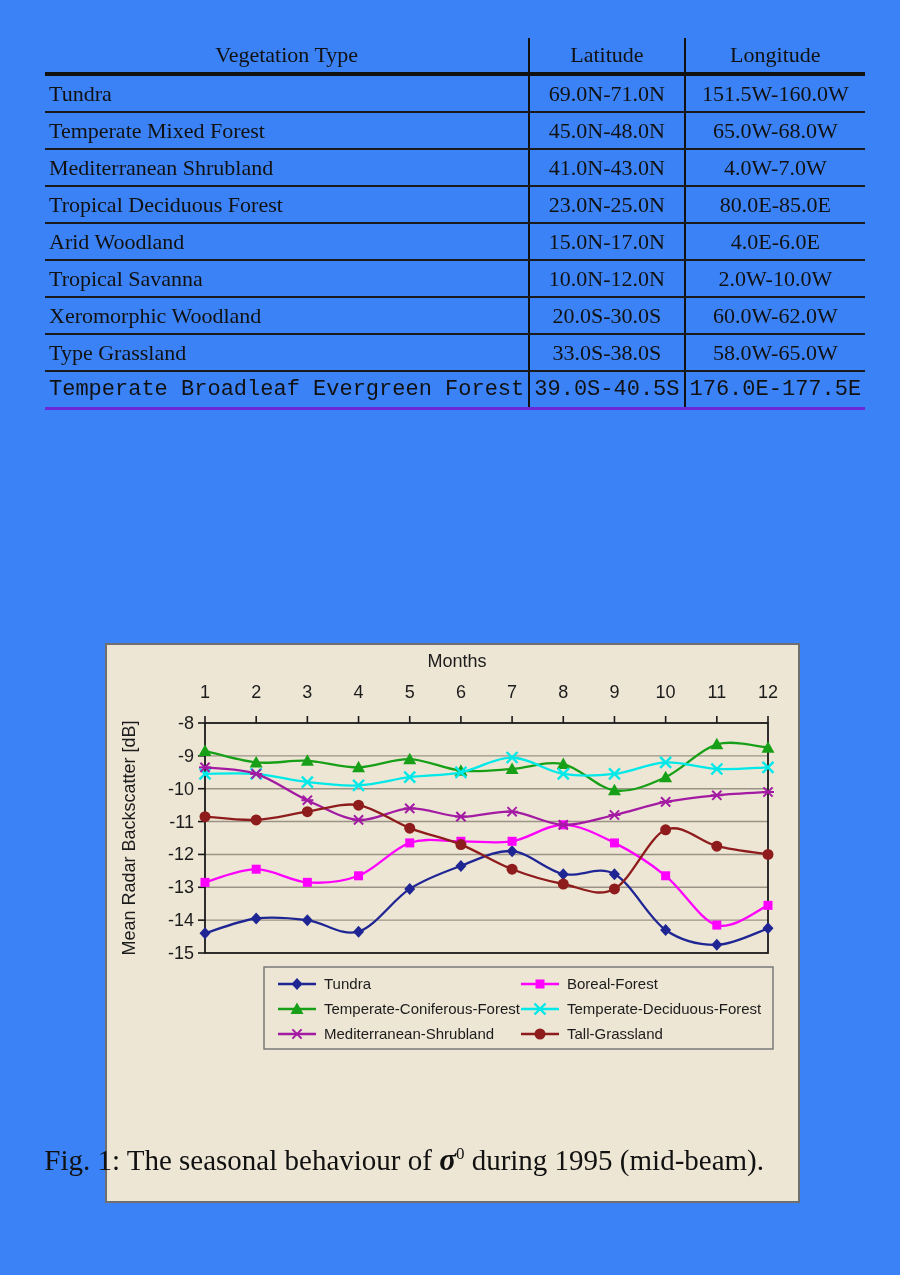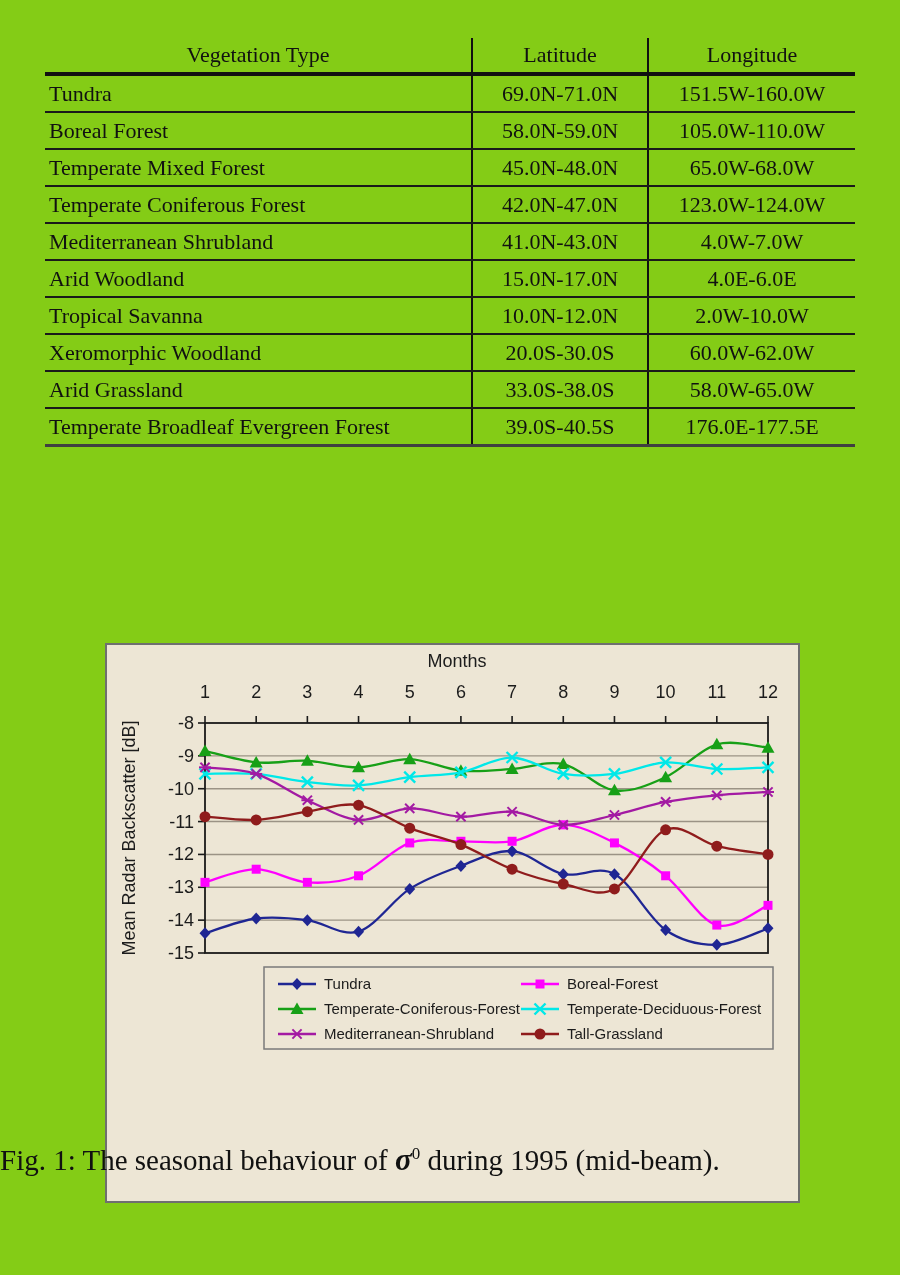--- a/index.html
+++ b/index.html
@@ -1,38 +1,38 @@
 <!DOCTYPE html>
 <html><head>
 <meta charset="utf-8">
 <style>
   html,body{margin:0;padding:0;}
   body{background:#f8f8f8;font-family:"Liberation Serif",serif;}
-  .page{position:relative;width:900px;height:1275px;background:#84cc16;overflow:hidden;}
+  .page{position:relative;width:900px;height:1275px;background:#3b82f6;overflow:hidden;}
 
   
   .veg-table-wrap{position:absolute;left:45px;top:38px;width:810px;}
   table.veg{border-collapse:collapse;width:810px;color:#111;
             font-family:"Liberation Serif",serif;font-size:22px;}
   table.veg th{font-weight:normal;text-align:center;height:34px;
                border-bottom:4px solid #111;padding:0 4px;}
   table.veg td{height:35px;border-bottom:2px solid #1a1a1a;padding:0 4px;white-space:nowrap;}
   table.veg th:nth-child(2),table.veg td:nth-child(2),
   table.veg th:nth-child(3),table.veg td:nth-child(3){border-left:2px solid #111;text-align:center;}
   table.veg td:first-child{text-align:left;}
-  table.veg tbody tr:last-child td{border-bottom:3px solid #404040;}
+  table.veg tbody tr:last-child td{border-bottom:3px solid #6d28d9;font-family:Liberation Mono, monospace;}
   .col-veg{width:427px;} .col-lat{width:176px;} .col-lon{width:207px;}
 
   
   .figure-box{position:absolute;left:105px;top:643px;width:695px;height:560px;
               background:#ede6d5;border:2px solid #6f6f6f;box-sizing:border-box;}
   .figure-box svg{display:block;}
 
   
-  .caption{position:absolute;left:0;top:1142px;width:764px;text-align:left;
+  .caption{position:absolute;left:0;top:1142px;width:764px;text-align:right;
            font-size:29px;color:#111;font-family:"Liberation Serif",serif;}
   .caption .sigma{font-style:italic;font-weight:bold;font-size:31px;}
   .caption sup{font-size:17px;vertical-align:super;line-height:0;}
 </style>
 </head>
 <body>
 
 <div class="page">
 
   <div class="veg-table-wrap">
@@ -49,56 +49,51 @@
           <th>Longitude</th>
         </tr>
       </thead>
       <tbody>
           <tr>
             <td>Tundra</td>
             <td>69.0N-71.0N</td>
             <td>151.5W-160.0W</td>
           </tr>
           <tr>
-            <td>Boreal Forest</td>
-            <td>58.0N-59.0N</td>
-            <td>105.0W-110.0W</td>
-          </tr>
-          <tr>
             <td>Temperate Mixed Forest</td>
             <td>45.0N-48.0N</td>
             <td>65.0W-68.0W</td>
           </tr>
           <tr>
-            <td>Temperate Coniferous Forest</td>
-            <td>42.0N-47.0N</td>
-            <td>123.0W-124.0W</td>
-          </tr>
-          <tr>
             <td>Mediterranean Shrubland</td>
             <td>41.0N-43.0N</td>
             <td>4.0W-7.0W</td>
           </tr>
           <tr>
+            <td>Tropical Deciduous Forest</td>
+            <td>23.0N-25.0N</td>
+            <td>80.0E-85.0E</td>
+          </tr>
+          <tr>
             <td>Arid Woodland</td>
             <td>15.0N-17.0N</td>
             <td>4.0E-6.0E</td>
           </tr>
           <tr>
             <td>Tropical Savanna</td>
             <td>10.0N-12.0N</td>
             <td>2.0W-10.0W</td>
           </tr>
           <tr>
             <td>Xeromorphic Woodland</td>
             <td>20.0S-30.0S</td>
             <td>60.0W-62.0W</td>
           </tr>
           <tr>
-            <td>Arid Grassland</td>
+            <td>Type Grassland</td>
             <td>33.0S-38.0S</td>
             <td>58.0W-65.0W</td>
           </tr>
           <tr>
             <td>Temperate Broadleaf Evergreen Forest</td>
             <td>39.0S-40.5S</td>
             <td>176.0E-177.5E</td>
           </tr>
         </tbody>
     </table>

